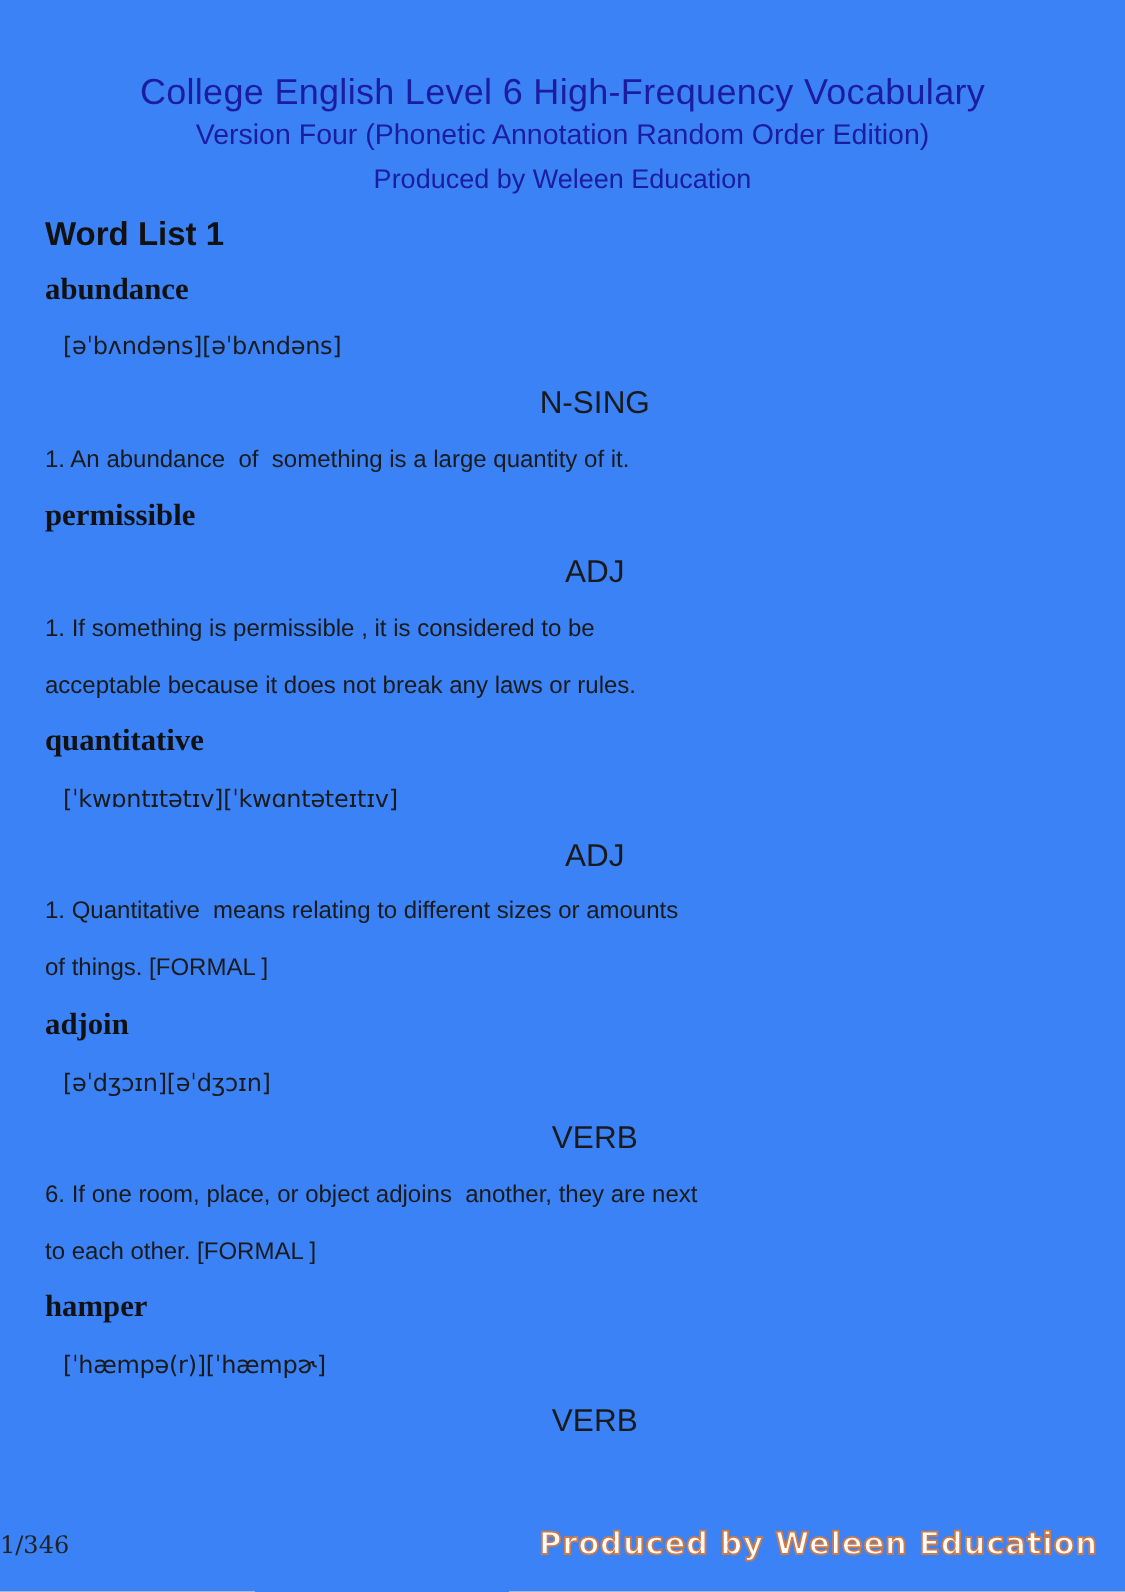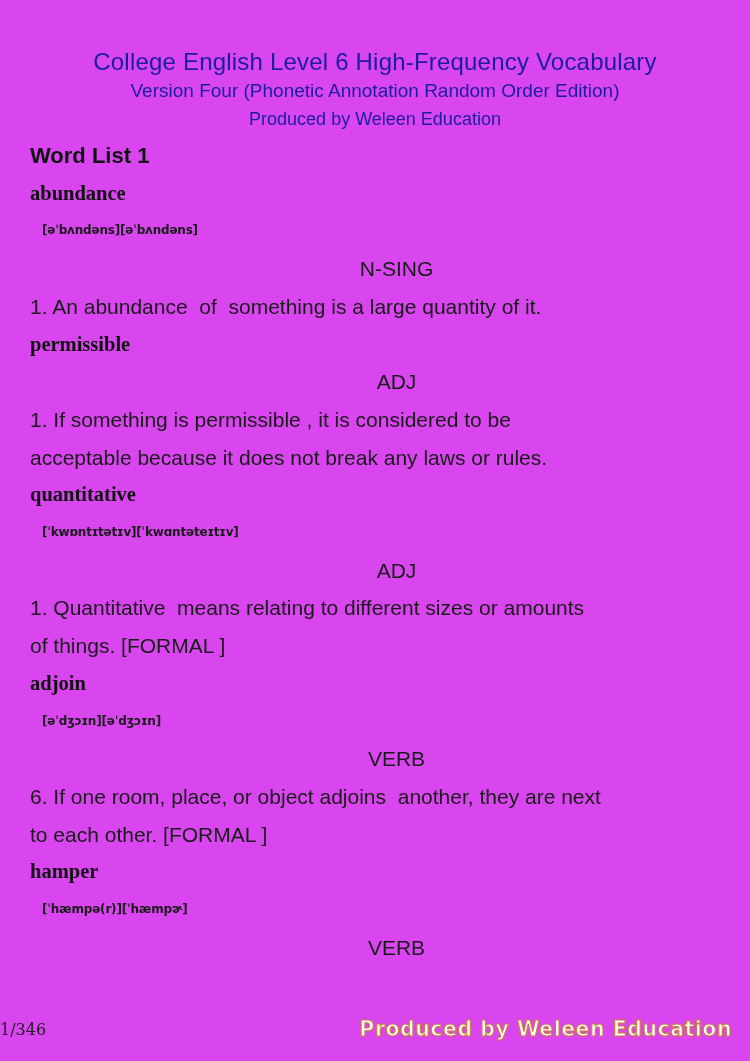--- a/index.html
+++ b/index.html
@@ -5,21 +5,21 @@
   html, body {
     margin: 0;
     padding: 0;
     background: #e8e8e8;
   }
   .page {
     position: relative;
     width: 750px;
     height: 1061px;
     margin: 0 auto;
-    background: #d946ef;
+    background: #3b82f6;
     overflow: hidden;
     font-family: "Liberation Sans", sans-serif;
     color: #1a1a1a;
   }
   
   .doc-header {
     padding-top: 47px;
     text-align: center;
   }
   .doc-title {
@@ -54,34 +54,33 @@
   .entry { margin: 0; }
   .word {
     font-family: Liberation Serif, serif;
     font-weight: bold;
     font-size: 20.5px;
     line-height: 37.7px;
     color: #111;
   }
   .phon {
     font-family: "DejaVu Sans", sans-serif;
-    font-size: 12px;
+    font-size: 16px;
     line-height: 37.7px;
     padding-left: 12px;
     letter-spacing: -0.2px;
-    font-weight: bold;
   }
   .pos {
     font-size: 21px;
     line-height: 37.7px;
     padding-left: 13px;
     text-align: center;
   }
   .def {
-    font-size: 21px;
+    font-size: 16px;
     line-height: 37.7px;
     white-space: pre-wrap;
   }
   
   .pageno {
     position: absolute;
     left: 0;
     right: 0;
     top: 1020px;
     text-align: left;

